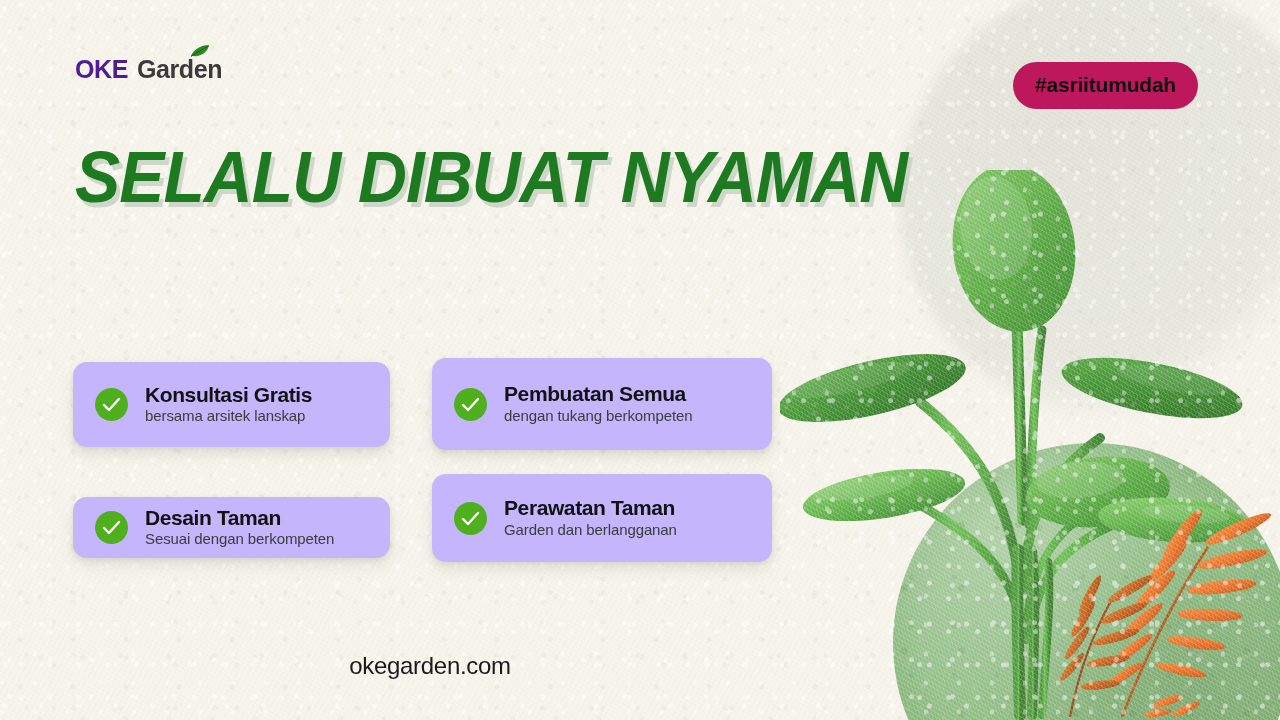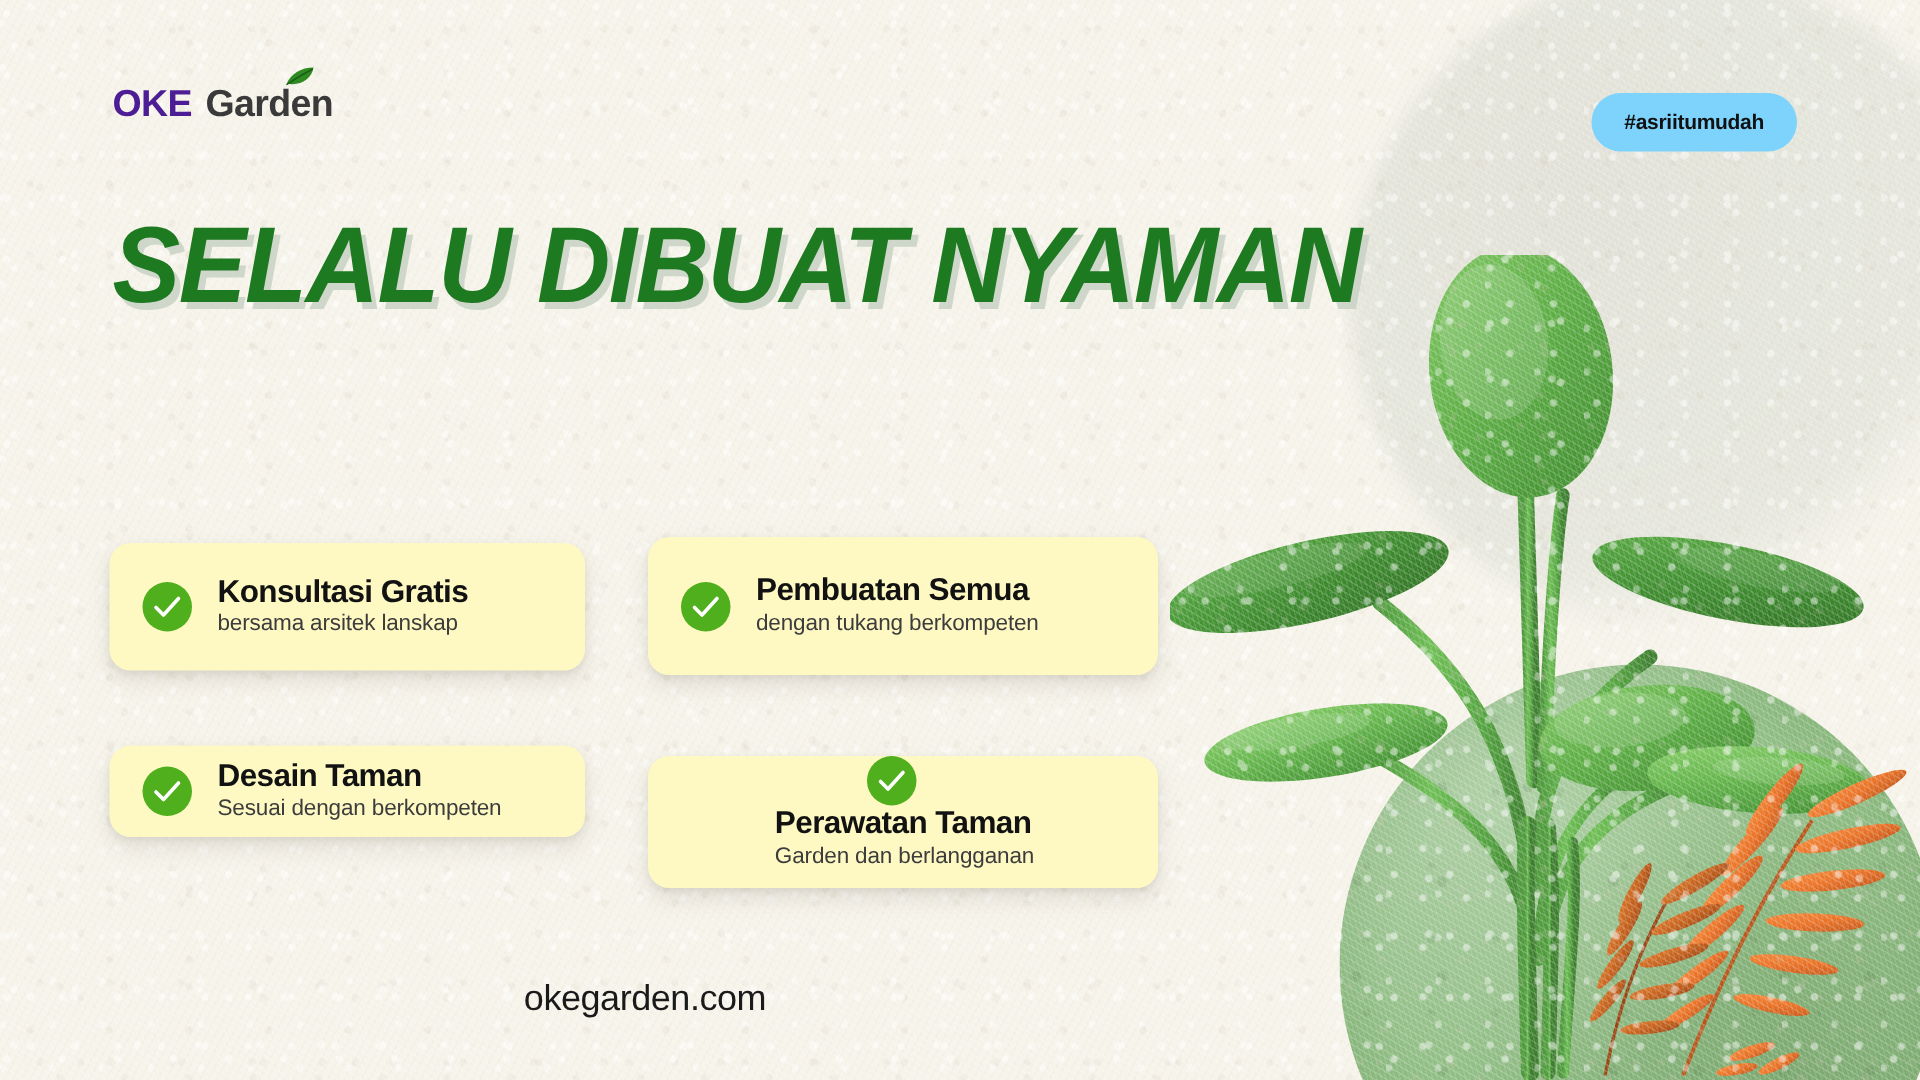--- a/index.html
+++ b/index.html
@@ -80,23 +80,23 @@
   }
   #logo .oke { color:#4c1d95; }
   #logo .garden { color:#3A3A3A; margin-left:9px; position:relative; }
   #logo .leaf {
     position:absolute; right:11px; top:-11px; width:22px; height:14px;
   }
 
   
   #hashtag-badge {
     position:absolute; right:82px; top:62px;
-    background:#7dd3fc;
+    background:#be185d;
     color:#111;
-    font-size:14px; font-weight:bold;
+    font-size:21px; font-weight:bold;
     padding:11px 22px 12px;
     border-radius:26px;
     letter-spacing:-.2px;
     white-space:nowrap;
   }
 
   
   #headline {
     position:absolute; left:75px; top:141px;
     font-size:72px;
@@ -112,42 +112,42 @@
   }
   #subheadline {
     position:absolute; left:75px; top:245px;
     font-size:42px; font-weight:bold; color:#111;
     letter-spacing:-.8px; white-space:nowrap;
   }
 
   
   .card {
     position:absolute;
-    background:#fef9c3;
+    background:#c4b5fd;
     border-radius:14px;
     box-shadow:0 7px 14px rgba(120,112,95,.16), 0 2px 4px rgba(120,112,95,.1);
     display:flex; align-items:center;
     padding:0 20px 0 22px;
   }
   .card .check-icon {
     width:33px; height:33px; border-radius:50%;
     background:#4FAF1C;
     flex:0 0 33px;
     display:flex; align-items:center; justify-content:center;
     margin-right:17px;
   }
   .card .check-icon svg { display:block; }
   .card .text { line-height:1.18; }
   .card .title { font-size:21px; font-weight:bold; color:#121212; letter-spacing:-.4px; white-space:nowrap; }
   .card .sub { font-size:15px; color:#3C3C3C; letter-spacing:-.1px; white-space:nowrap; margin-top:2px; }
 
   #card-0 { left:73px;  top:362px; width:317px; height:85px; }
   #card-1 { left:432px; top:358px; width:340px; height:92px; }
   #card-2 { left:73px;  top:497px; width:317px; height:61px; }
-  #card-3 { left:432px; top:504px; width:340px; height:88px;flex-direction:column; }
+  #card-3 { left:432px; top:474px; width:340px; height:88px; }
 
   
   #footer-url {
     position:absolute; left:0; right:0; top:652px;
     width:860px;
     text-align:center;
     font-size:24px; color:#1A1A1A; letter-spacing:-.3px;
   }
 
   

